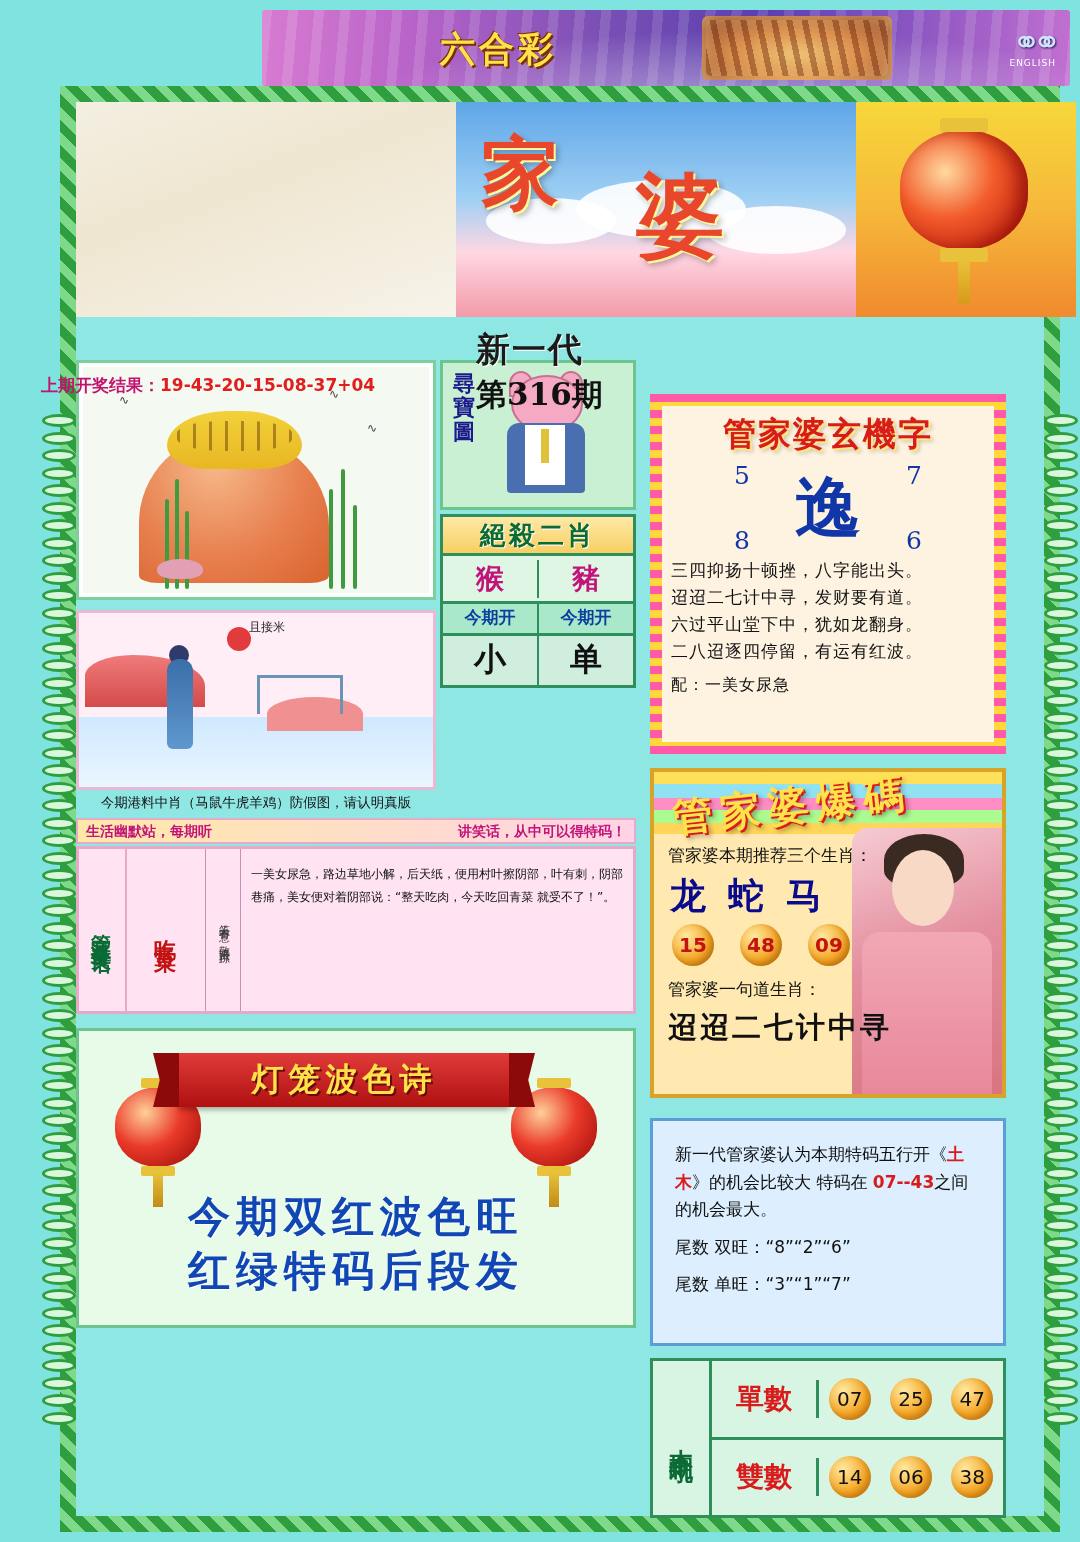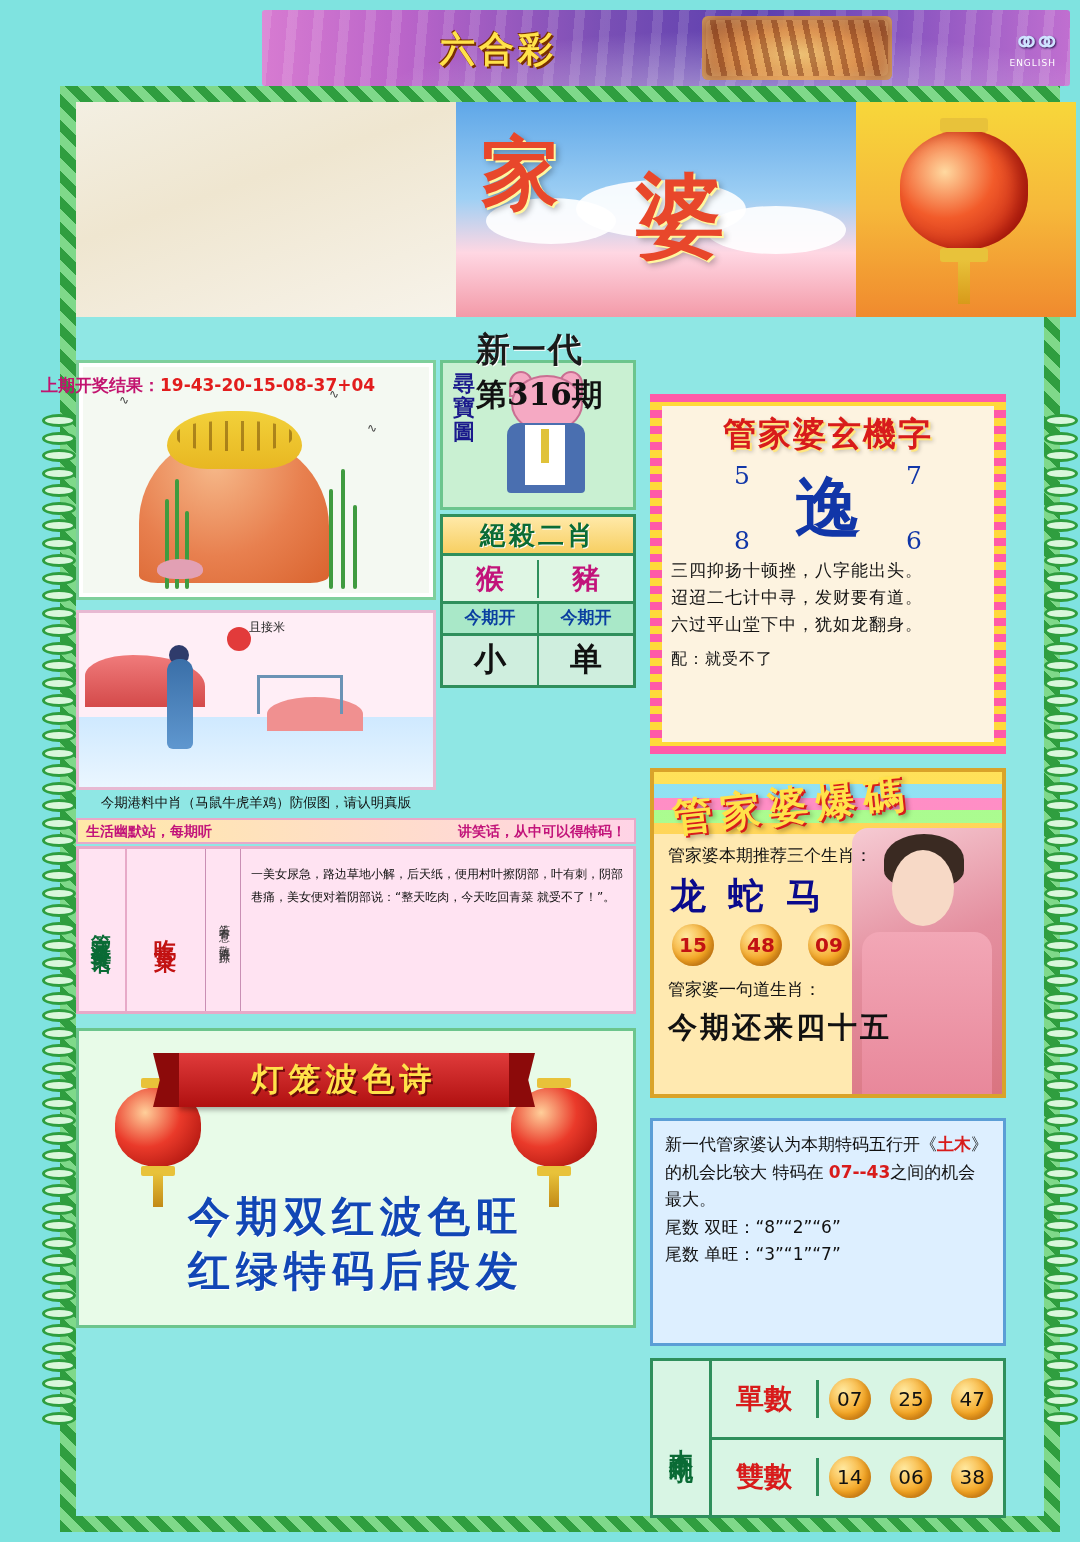--- a/index.html
+++ b/index.html
@@ -383,21 +383,21 @@
     font-size:42px;font-weight:bold;color:#1146b5;letter-spacing:6px;
     text-shadow:1px 1px 0 #fff;
   }
   .pl1{top:158px;} .pl2{top:212px;}
 
   
   .analysis{
     position:absolute;left:574px;top:1016px;width:356px;height:228px;
     background:#ddefff;border:3px solid #5b9ed6;box-sizing:border-box;padding:10px 12px;
   }
-  .analysis p{margin:0;font-size:17px;color:#111;line-height:1.62;}
+  .analysis p{margin:10px;font-size:17px;color:#111;line-height:1.62;}
   .analysis .hl-red{color:#d81b1b;font-weight:bold;}
 
   
   .numtable{
     position:absolute;left:574px;top:1256px;width:356px;height:160px;
     border:3px solid #2f8f5c;box-sizing:border-box;background:#d8f5e4;display:flex;
   }
   .numtable .vlabel{
     width:56px;border-right:3px solid #2f8f5c;
     display:flex;align-items:center;justify-content:center;
@@ -644,21 +644,22 @@
           <div class="n n1">5</div>
           <div class="n n2">7</div>
           <div class="c">逸</div>
           <div class="n n3">8</div>
           <div class="n n4">6</div>
         </div>
         <div class="poem">
           <div>三四抑扬十顿挫，八字能出头。</div>
           <div>迢迢二七计中寻，发财要有道。</div>
           <div>六过平山堂下中，犹如龙翻身。</div>
-          <div class="pei">配：就受不了</div>
+          <div>二八迢逐四停留，有运有红波。</div>
+          <div class="pei">配：一美女尿急</div>
         </div>
       </div>
 
       <div class="baoma">
         <div class="stripe"></div>
         <div class="lady2">
           <div class="hair"></div>
           <div class="face"></div>
           <div class="coat"></div>
         </div>
@@ -666,21 +667,21 @@
         <div class="line1">管家婆本期推荐三个生肖：</div>
         <div class="zodiacs">
           <span>龙</span><span>蛇</span><span>马</span>
         </div>
         <div class="ballrow">
           <div class="ball">15</div>
           <div class="ball">48</div>
           <div class="ball">09</div>
         </div>
         <div class="line2">管家婆一句道生肖：</div>
-        <div class="phrase">今期还来四十五</div>
+        <div class="phrase">迢迢二七计中寻</div>
       </div>
 
       <div class="jokeband">
         <div class="l">生活幽默站，每期听</div>
         <div class="r">讲笑话，从中可以得特码！</div>
       </div>
       <div class="jokebox">
         <div class="side">管家婆讲笑话</div>
         <div class="topic">吃青菜</div>
         <div class="vert">笑中有意，敬请跟踪</div>

